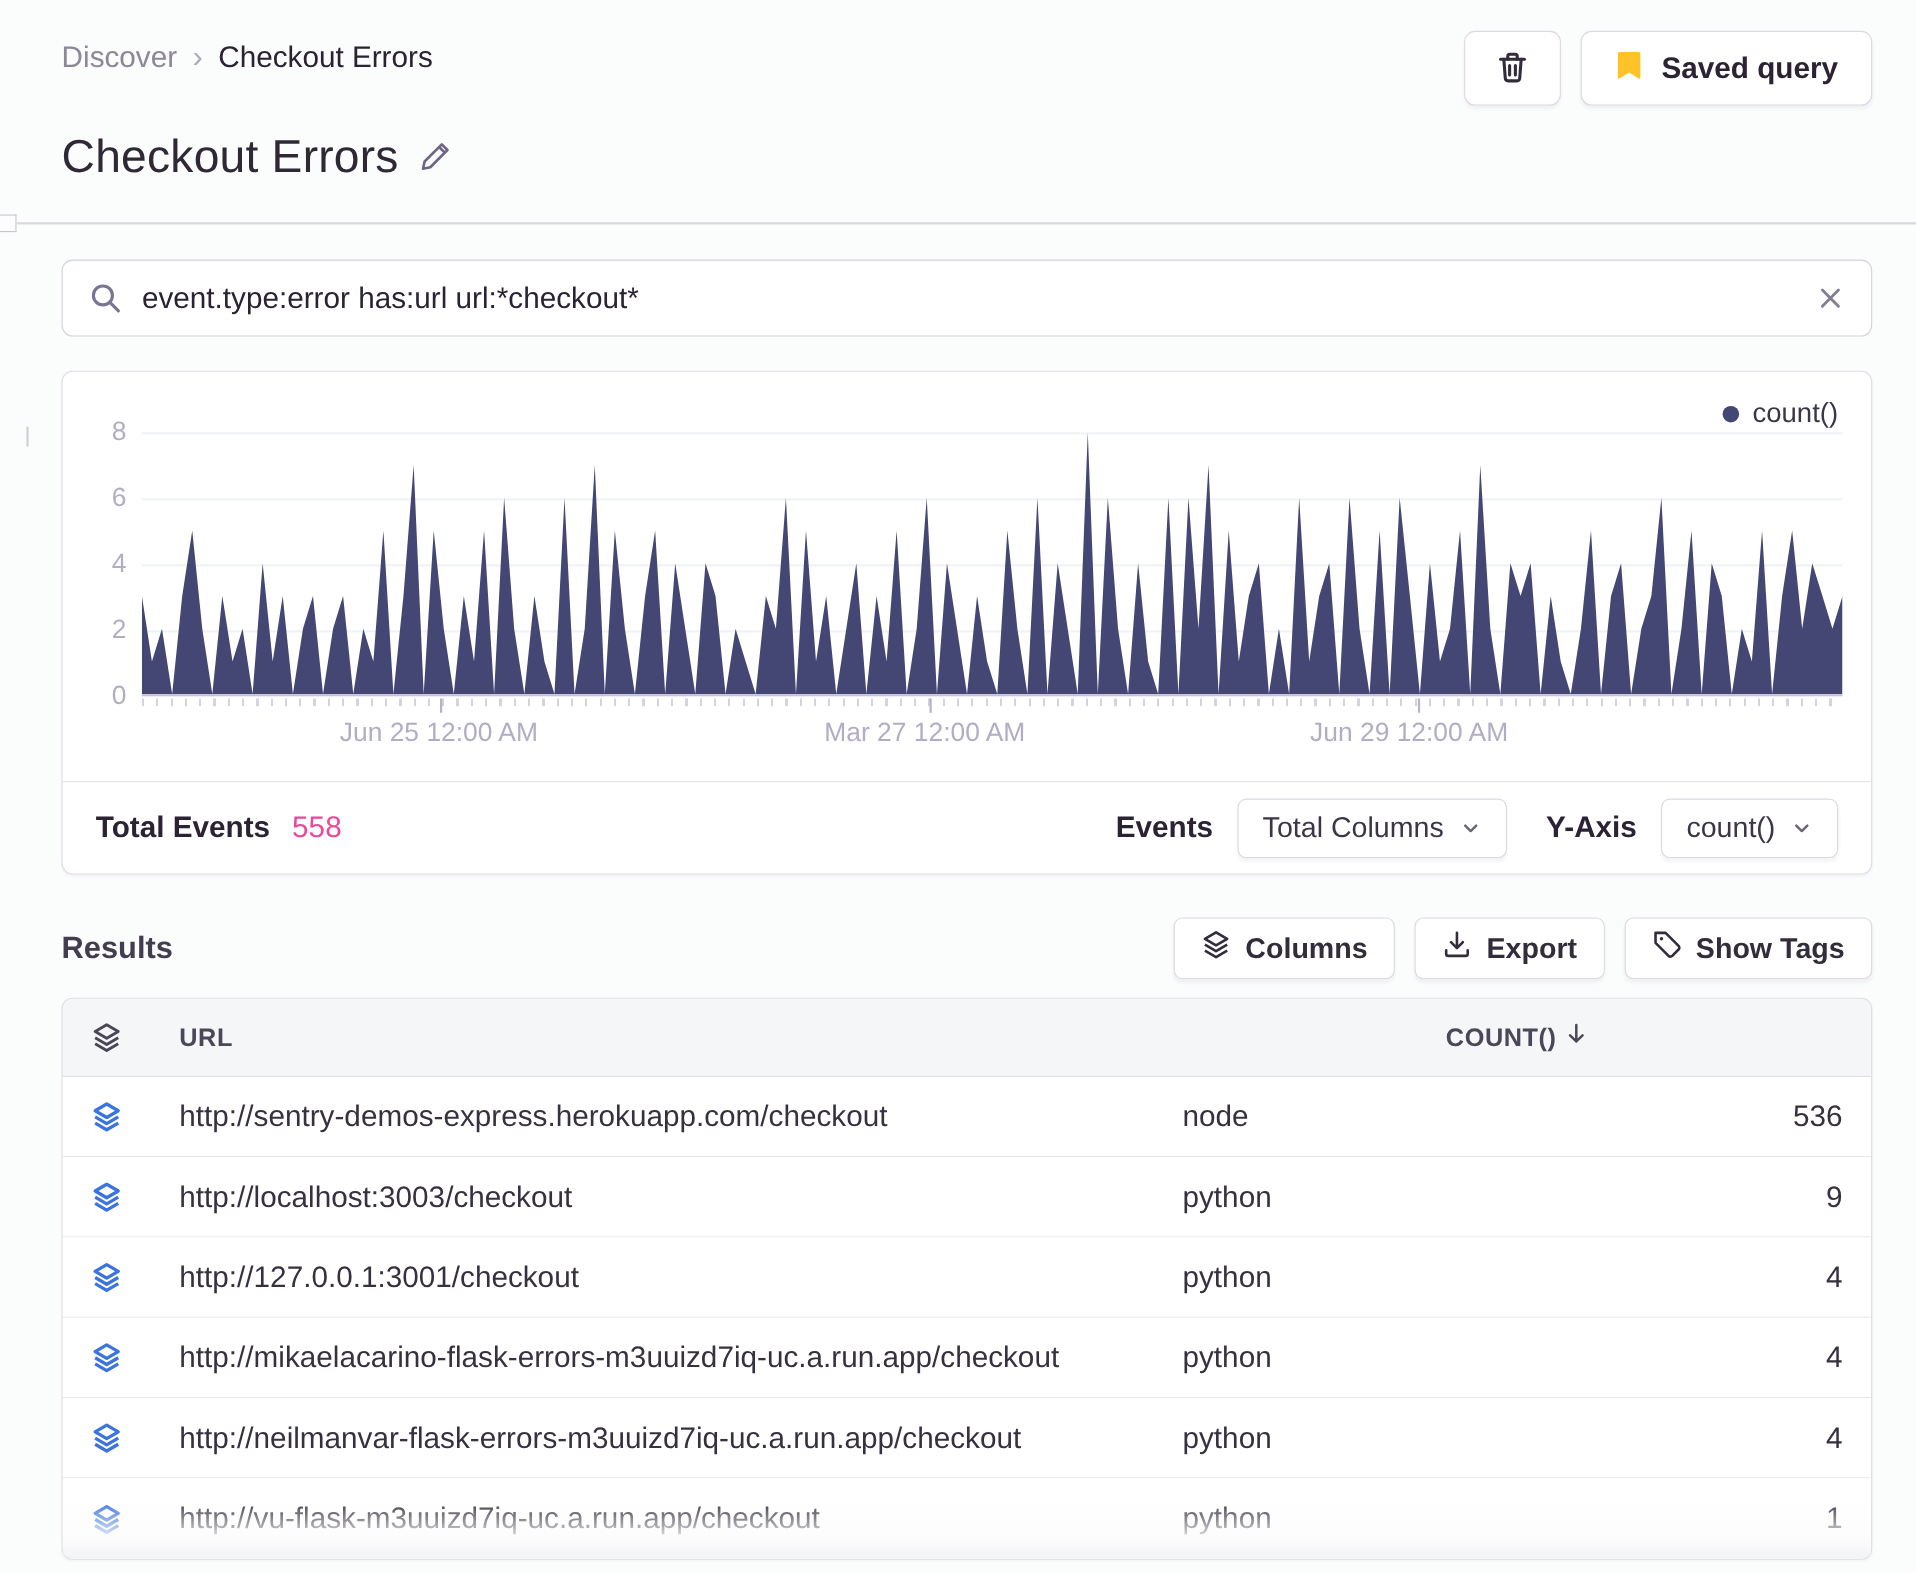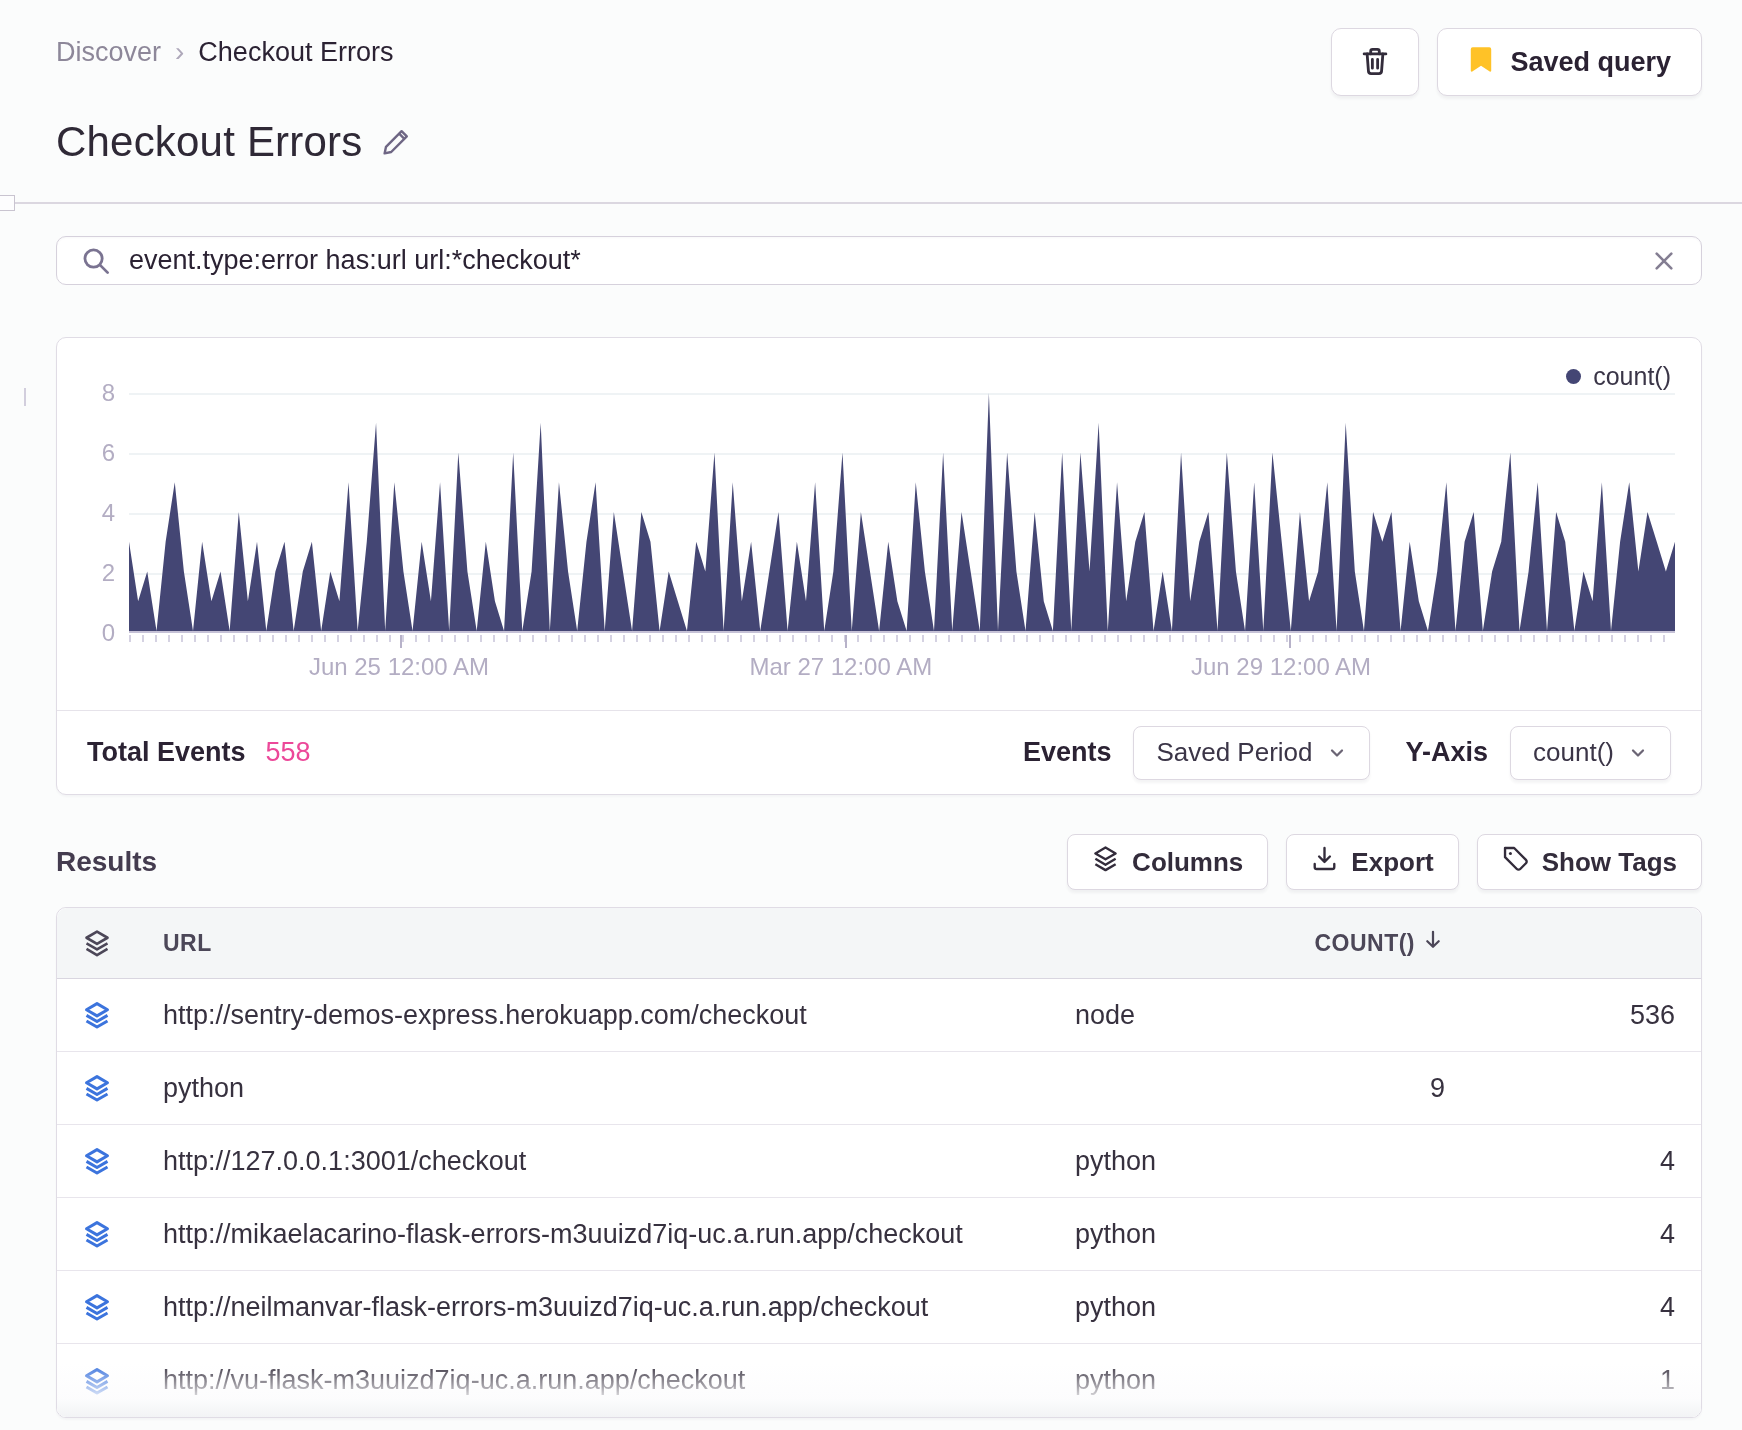--- a/index.html
+++ b/index.html
@@ -25,21 +25,21 @@
   .icon-btn { width: 88px; height: 68px; }
   .saved-query-btn { height: 68px; padding: 0 30px; font-size: 27px; font-weight: 700; }
   .page-title-row { position: absolute; top: 118px; left: 56px; display: flex; align-items: center; gap: 18px; }
   .page-title { font-size: 42px; font-weight: 500; color: #2f2936; letter-spacing: .2px; }
   .header-divider { position: absolute; top: 202px; left: 0; width: 1742px; height: 2px; background: #dbd7e0; }
   .sidebar-handle { position: absolute; top: 195px; left: 0; width: 15px; height: 16px;
     background: #fdfdfe; border: 1px solid #c9c4d0; border-left: none; }
   .left-edge-mark { position: absolute; top: 388px; left: 24px; width: 2px; height: 18px; background: #d2cedd; }
 
   
-  .search-bar { position: absolute; top: 236px; height: 49px; display: flex; align-items: center;
+  .search-bar { position: absolute; top: 236px; height: 70px; display: flex; align-items: center;
     background: #fff; border: 1px solid #d6d1dc; border-radius: 10px; padding: 0 24px;
     box-shadow: inset 0 1px 2px rgba(43,34,51,.03); }
   .search-bar input { flex: 1; border: none; outline: none; font-size: 27px; color: #2b2233;
     margin-left: 18px; font-family: inherit; background: transparent; }
   .clear-btn { cursor: pointer; display: flex; align-items: center; }
 
   
   .panel { background: #fff; border: 1px solid #e0dce5; border-radius: 10px;
     box-shadow: 0 2px 2px rgba(43,34,51,.03); }
   .chart-panel { position: absolute; top: 337px; height: 458px; }
@@ -184,21 +184,21 @@
       <span class="x-label" style="left: 75.1%;">Jun 29 12:00 AM</span>
     </div>
   <div class="chart-footer">
     <div class="total-events">
       <span class="lbl">Total Events</span>
       <span class="val">558</span>
     </div>
     <div class="footer-controls">
       <span class="ctrl-label">Events</span>
       <button class="btn select-btn">
-        <span>Saved Period</span>
+        <span>Total Columns</span>
         <span class="chev">
           <svg width="20" height="20" viewBox="0 0 16 16" fill="none" stroke="#6b6575" stroke-width="1.8" stroke-linecap="round" stroke-linejoin="round">
               <path d="M4 6l4 4 4-4"></path>
             </svg>
         </span>
       </button>
       <span class="ctrl-label" style="margin-left:14px;">Y-Axis</span>
       <button class="btn select-btn">
         <span>count()</span>
         <span class="chev">
@@ -279,20 +279,21 @@
   </div>
 
   <div class="trow">
     <span class="stack-icon" style="cursor:pointer;">
       <svg width="28" height="28" viewBox="0 0 16 16" fill="none" stroke="#3c74dd" stroke-width="1.7" stroke-linejoin="round">
         <path d="M8 1.5L14 5 8 8.5 2 5z"></path>
             <path d="M2 8.2L8 11.7 14 8.2"></path>
             <path d="M2 11.4L8 14.9 14 11.4"></path>
       </svg>
     </span>
+    <span class="cell-url">http://localhost:3003/checkout</span>
     <span class="cell-platform">python</span>
     <span class="cell-count">9</span>
   </div>
 
   <div class="trow">
     <span class="stack-icon" style="cursor:pointer;">
       <svg width="28" height="28" viewBox="0 0 16 16" fill="none" stroke="#3c74dd" stroke-width="1.7" stroke-linejoin="round">
         <path d="M8 1.5L14 5 8 8.5 2 5z"></path>
             <path d="M2 8.2L8 11.7 14 8.2"></path>
             <path d="M2 11.4L8 14.9 14 11.4"></path>

